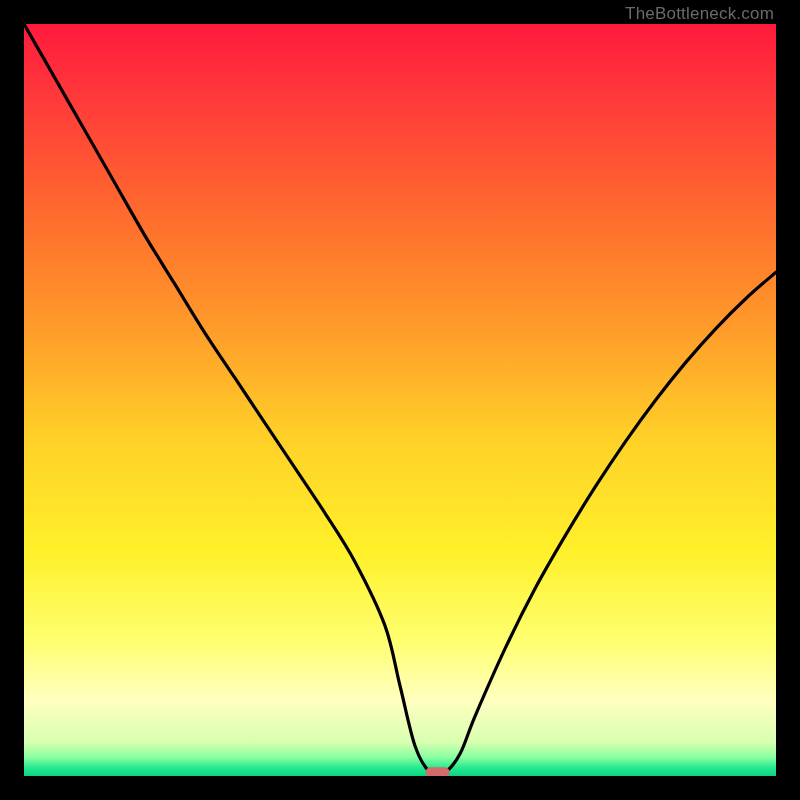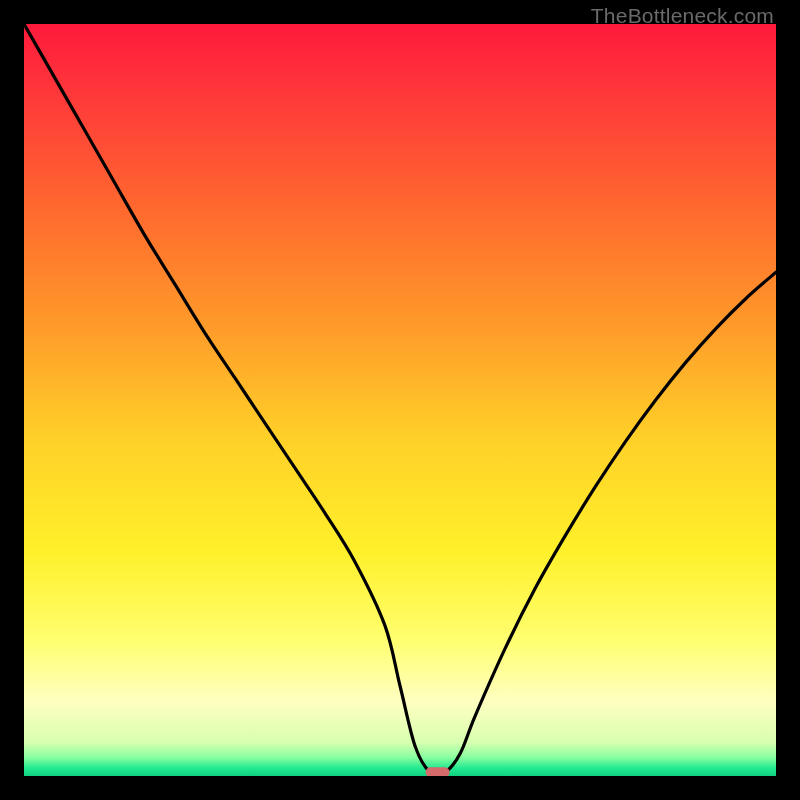--- a/index.html
+++ b/index.html
@@ -24,21 +24,21 @@
     left: 0;
     top: 0;
     width: 752px;
     height: 752px;
   }
   .watermark {
     position: absolute;
     top: 4px;
     right: 26px;
     color: #6a6a6a;
-    font-size: 21px;
+    font-size: 17px;
     font-weight: 500;
     letter-spacing: 0.2px;
     user-select: none;
   }
   svg {
     display: block;
   }
 </style>
 </head>
 <body>

